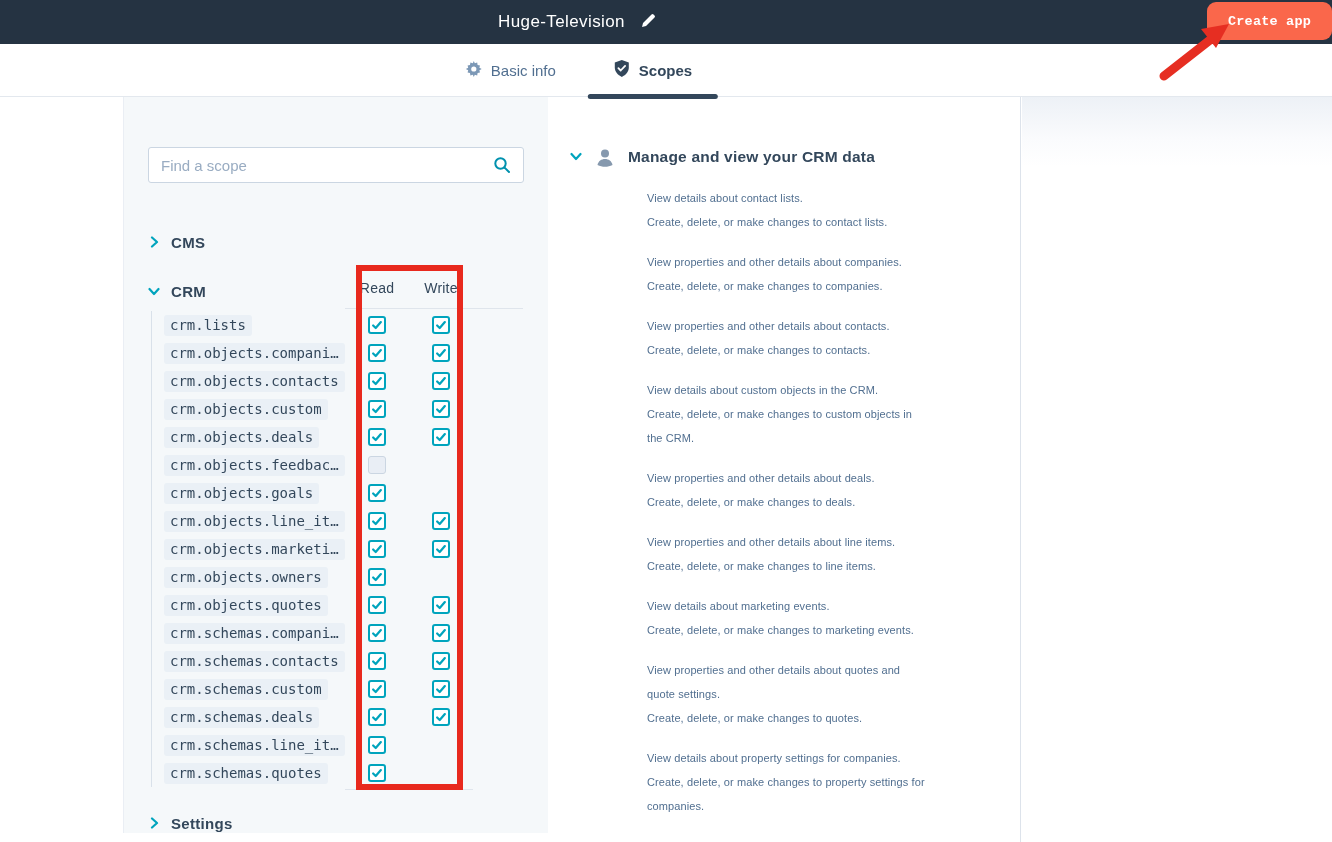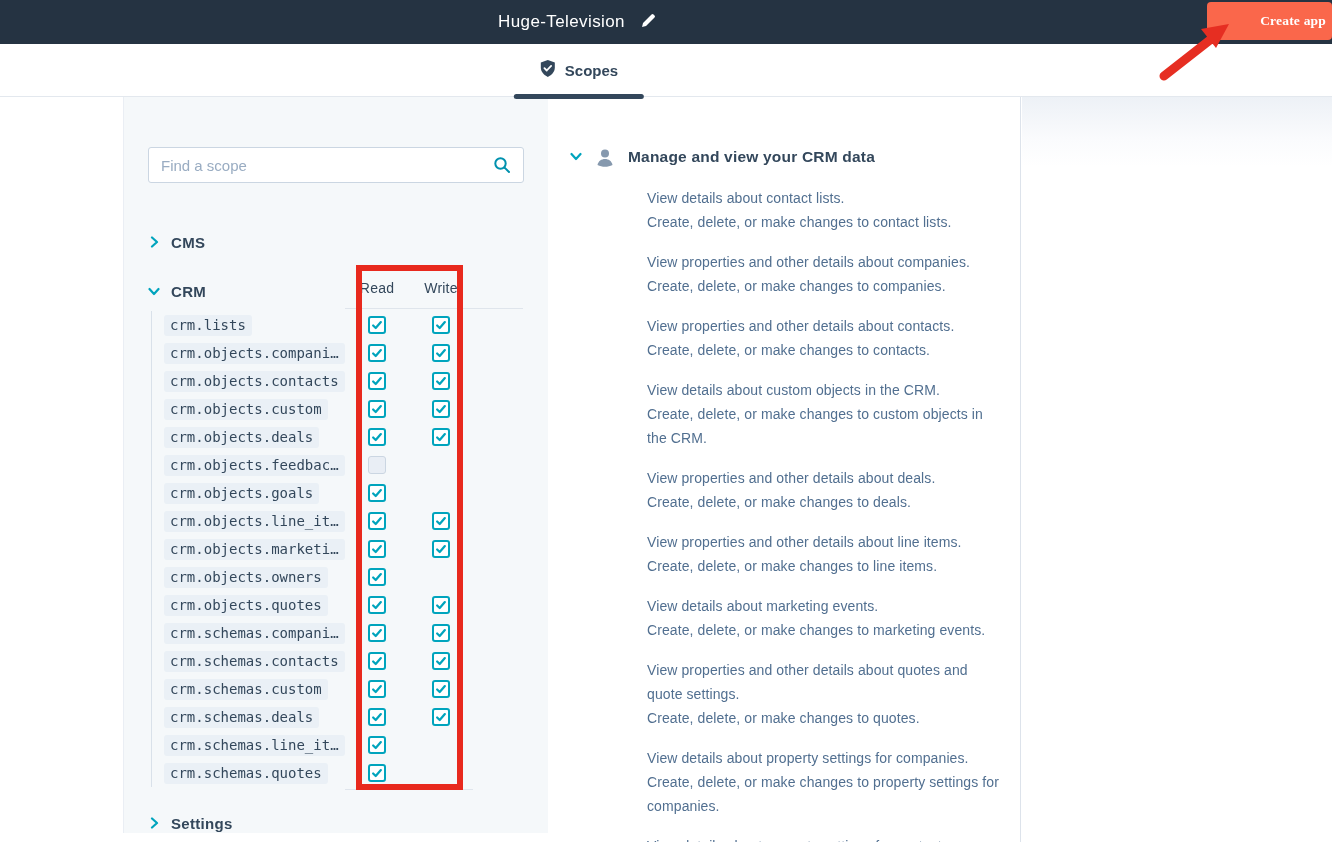--- a/index.html
+++ b/index.html
@@ -9,22 +9,22 @@
     background:#fff; font-family:"Liberation Sans", sans-serif;
   }
 
   
   .topbar { position:absolute; top:0; left:0; right:0; height:44px; background:#253342; z-index:2; }
   .title-group { position:absolute; left:577px; top:0; height:44px; transform:translateX(-50%);
     display:flex; align-items:center; gap:15px; }
   .app-title { color:#ffffff; font-size:17px; font-weight:500; letter-spacing:.4px; }
   .pencil-btn { background:none; border:none; padding:0; cursor:pointer; display:flex; }
   .create-app-btn { position:absolute; top:2px; right:0; width:125px; height:38px; z-index:3;
-    background:#fa674b; color:#fff; font-family:Liberation Serif, serif; font-size:13.5px; font-weight:bold;
-    border:none; border-radius:4px; cursor:pointer; letter-spacing:.2px;text-align:right; }
+    background:#fa674b; color:#fff; font-family:Liberation Mono, monospace; font-size:13.5px; font-weight:bold;
+    border:none; border-radius:9px; cursor:pointer; letter-spacing:.2px; }
 
   
   .tabbar { position:absolute; top:44px; left:0; right:0; height:53px; background:#fff;
     border-bottom:1px solid #e3e8ee; z-index:1; }
   .tabs { position:absolute; left:579px; transform:translateX(-50%); top:0; height:52px;
     display:flex; gap:58px; align-items:center; }
   .tab { display:flex; align-items:center; gap:9px; font-size:15px; color:#516f90;
     position:relative; height:100%; cursor:pointer; }
   .tab.active { color:#33475b; font-weight:bold; }
   .tab-underline { position:absolute; bottom:-3px; left:50%; transform:translateX(-50%);
@@ -75,21 +75,21 @@
 
   
   .detail-panel { position:absolute; left:548px; top:0; width:473px; bottom:0; background:#fff;
     border-right:1px solid #dde3eb; padding-left:22px; overflow:hidden; }
   .detail-head { margin-top:50px; display:flex; align-items:flex-start; gap:12px; }
   .detail-head .chev { margin-top:5px; }
   .detail-title { margin:0; font-size:15.5px; font-weight:bold; color:#33475b;
     letter-spacing:.2px; padding-top:1px; }
   .desc-groups { margin-left:77px; margin-top:13px; width:385px; }
   .desc-group { margin-bottom:16px; }
-  .desc-line { font-size:14px; line-height:24px; color:#516f90; white-space:nowrap;
+  .desc-line { font-size:11px; line-height:24px; color:#516f90; white-space:nowrap;
     letter-spacing:.1px; }
 
   .arrow-annotation { position:absolute; left:1140px; top:16px; z-index:30; pointer-events:none; }
 </style>
 </head>
 <body>
 
 <header class="topbar">
   <div class="title-group">
     <span class="app-title">Huge-Television</span>
@@ -99,20 +99,29 @@
           <path d="M2 14l1-4 8.5-8.5a1.4 1.4 0 0 1 2 0l1 1a1.4 1.4 0 0 1 0 2L6 13l-4 1z" fill="#ffffff"></path>
         </svg>
       </span>
     </button>
   </div>
 </header>
 <button class="create-app-btn">Create app</button>
 
 <nav class="tabbar">
   <div class="tabs">
+    <div class="tab">
+      <span>
+        <svg width="16" height="16" viewBox="0 0 16 16">
+          <path fill="#7c98b6" d="M8 0l1 2.2 2.4-.6 .4 2.4 2.4.4-.6 2.4L16 8l-2.4 1.2.6 2.4-2.4.4-.4 2.4-2.4-.6L8 16l-1-2.2-2.4.6-.4-2.4-2.4-.4.6-2.4L0 8l2.4-1.2-.6-2.4 2.4-.4.4-2.4 2.4.6z"></path>
+          <circle cx="8" cy="8" r="2.6" fill="#ffffff"></circle>
+        </svg>
+      </span>
+      <span>Basic info</span>
+    </div>
     <div class="tab active">
       <span>
         <svg width="16" height="17" viewBox="0 0 16 17">
           <path d="M8 0l7 2.6v5c0 4.3-2.9 7.4-7 9.4-4.1-2-7-5.1-7-9.4v-5L8 0z" fill="#33475b"></path>
           <path d="M4.6 8.2l2.3 2.3 4.4-4.6" stroke="#ffffff" stroke-width="1.8" fill="none" stroke-linecap="round" stroke-linejoin="round"></path>
         </svg>
       </span>
       <span>Scopes</span>
       <span class="tab-underline"></span>
     </div>

